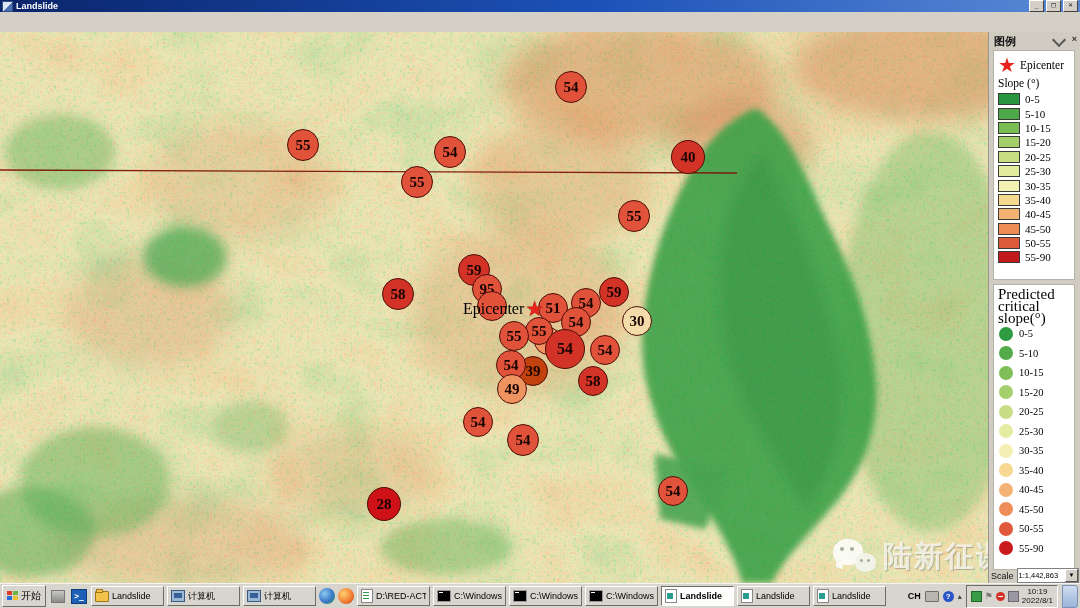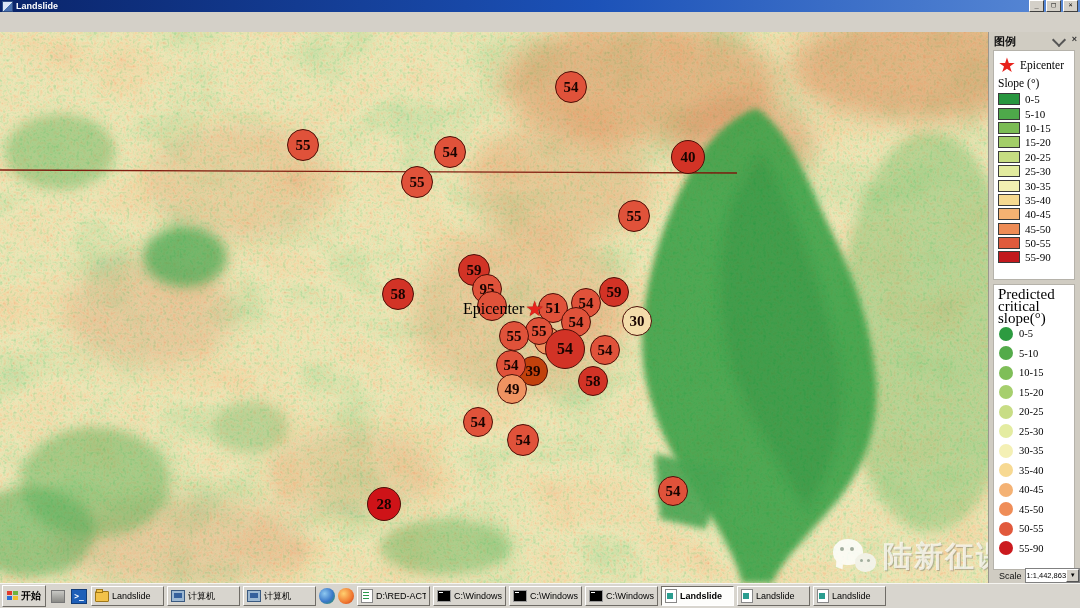--- a/index.html
+++ b/index.html
@@ -60,38 +60,38 @@
   .lp-epi .lbl{font-size:11.5px;color:#000;}
   .lp-slope-title{font-size:11.5px;color:#000;margin:1px 0 3px 0;}
   .lrow{display:flex;align-items:center;height:14.4px;}
   .lrow .sw{width:20px;height:10px;border:1px solid #3a3a3a;margin-right:5px;flex:none;}
   .lrow .lb{font-size:11px;color:#000;}
   .crow{display:flex;align-items:center;height:19.5px;}
   .crow .cw{width:14px;height:14px;border-radius:50%;margin:0 6px 0 1px;flex:none;}
   .crow .lb{font-size:10.5px;color:#000;}
   .lp-ct{font-size:15px;color:#000;line-height:12px;}
   .scale-row{position:absolute;left:2px;top:536px;width:88px;display:flex;align-items:center;}
-  .scale-lbl{font-size:9px;color:#111;margin-right:3px;margin-left:8px;}
+  .scale-lbl{font-size:9px;color:#111;margin-right:3px;}
   .scale-box{flex:1;height:13px;background:#fff;border:1px solid #808080;display:flex;align-items:center;}
   .scale-val{flex:1;font-size:7.5px;color:#000;padding-left:1px;white-space:nowrap;}
   .scale-drop{width:11px;height:11px;background:#d4d0c8;border:1px solid;border-color:#fff #555 #555 #fff;
     font-size:6px;line-height:10px;text-align:center;color:#000;}
 
   
   #taskbar{position:absolute;left:0;top:583px;width:1080px;height:25px;background:#d8d5ce;
     border-top:1px solid #f5f4f0;box-sizing:border-box;display:flex;align-items:center;padding:0 2px;gap:3px;z-index:20;}
   .tb-raised{background:#d8d5ce;border:1px solid;border-color:#fff #6f6c66 #6f6c66 #fff;}
   .start-btn{height:20px;display:flex;align-items:center;padding:0 4px;gap:3px;flex:none;}
   .start-flag{width:11px;height:10px;position:relative;flex:none;}
   .start-flag i{position:absolute;width:5px;height:4px;}
   .start-flag .f1{left:0;top:0;background:#e03a2d;}
   .start-flag .f2{left:6px;top:0;background:#6db33f;}
   .start-flag .f3{left:0;top:5px;background:#2a6fd6;}
   .start-flag .f4{left:6px;top:5px;background:#f0c030;}
-  .start-txt{font-size:10px;font-weight:bold;color:#000;}
+  .start-txt{font-size:10px;font-weight:normal;color:#000;}
   .ql{width:18px;height:18px;flex:none;display:flex;align-items:center;justify-content:center;}
   .ql-desk{width:12px;height:11px;background:linear-gradient(180deg,#c8c8c4,#8a8a86);border:1px solid #777;}
   .ql-ps{width:14px;height:13px;background:#1e5fb8;border:1px solid #123c78;color:#fff;font:bold 8px "DejaVu Sans Mono",monospace;
     display:flex;align-items:center;justify-content:center;}
   .taskbtn{width:73px;height:20px;flex:none;display:flex;align-items:center;padding:0 3px;gap:3px;box-sizing:border-box;overflow:hidden;}
   .taskbtn .tlabel{font-size:9px;color:#000;white-space:nowrap;overflow:hidden;}
   .taskbtn.active{background:#fdfdfb;border-color:#6f6c66 #fff #fff #6f6c66;}
   .taskbtn.active .tlabel{font-weight:bold;}
   .ticon{flex:none;}
   .ic-folder-icon{width:12px;height:9px;background:#f2c24a;border:1px solid #a07818;border-radius:1px;position:relative;}
@@ -425,15 +425,32 @@
         </div>
         <div class="taskbtn tb-raised">
           <span class="ticon ic-map-doc-icon"></span>
           <span class="tlabel">Landslide</span>
         </div>
         <div class="taskbtn tb-raised">
           <span class="ticon ic-map-doc-icon"></span>
           <span class="tlabel">Landslide</span>
         </div>
       </div>
+    <div class="tray">
+      <span class="tray-ch">CH</span>
+      <span class="tray-printer"></span>
+      <span class="tray-help">?</span>
+      <span class="tray-up">▴</span>
+      <span class="tray-box">
+        <span class="ti ti-green"></span>
+        <span class="ti ti-flag">⚑</span>
+        <span class="ti ti-red"></span>
+        <span class="ti ti-gray"></span>
+        <span class="clock">
+          <span>10:19</span><br>
+          <span>2022/8/1</span>
+        </span>
+      </span>
+      <span class="show-desk"></span>
+    </div>
   </div>
 
 </div>
 
 </body></html>

